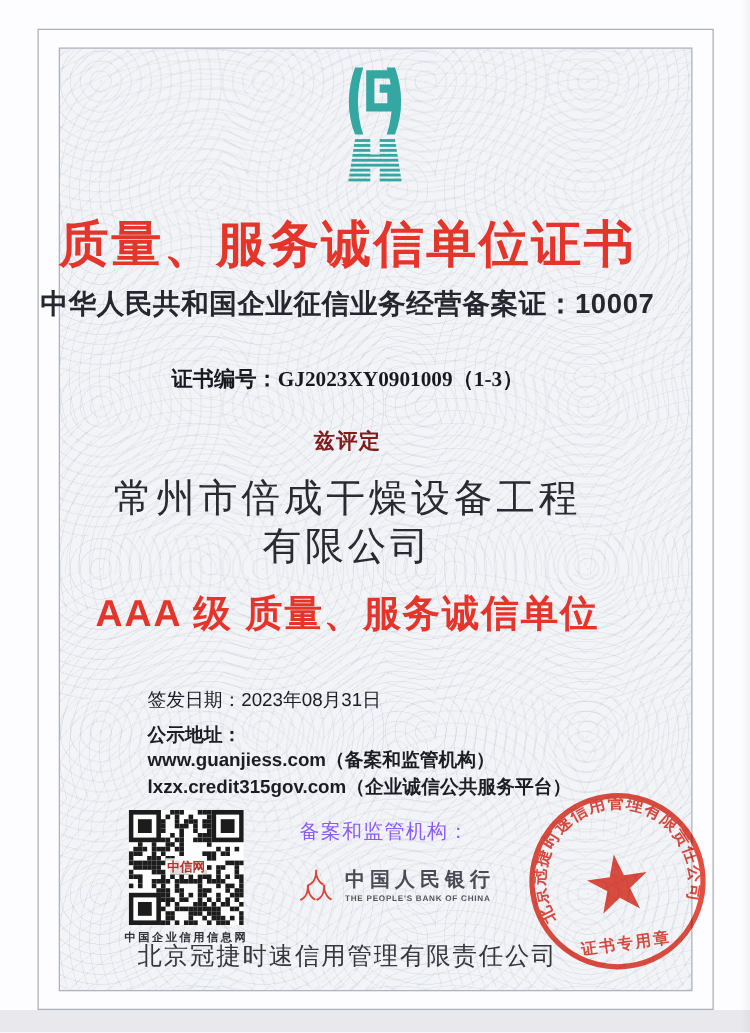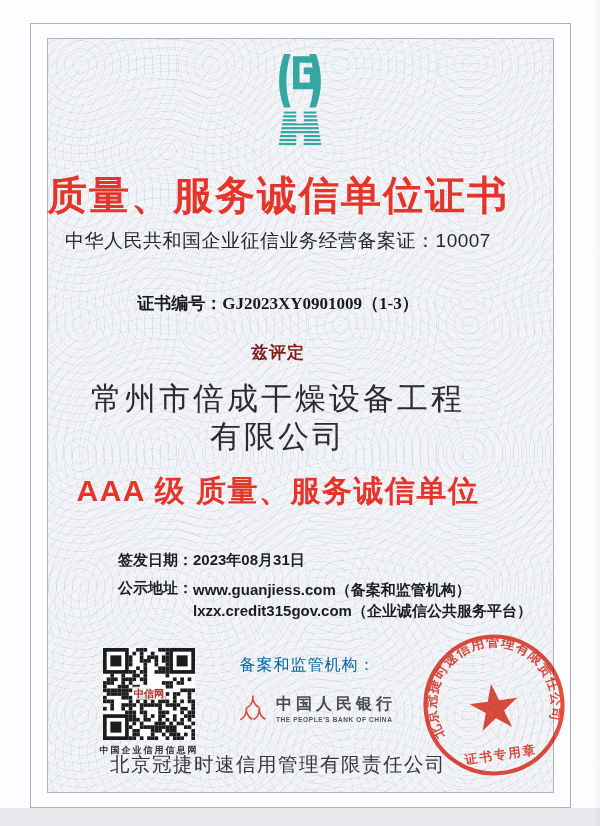--- a/index.html
+++ b/index.html
@@ -23,41 +23,41 @@
       repeating-radial-gradient(circle at 25% 20%, rgba(138,152,174,.17) 0 .8px, transparent .8px 8px),
       repeating-radial-gradient(circle at 80% 75%, rgba(138,152,174,.15) 0 .8px, transparent .8px 8px),
       repeating-radial-gradient(circle at 50% 100%, rgba(138,152,174,.12) 0 .8px, transparent .8px 10px);
     background-size:130px 130px,150px 150px,210px 210px;
   }
   .abs{position:absolute;}
   .center-text{left:0;width:556px;text-align:center;}
   
   .logo{left:253px;top:52px;width:94px;height:96px;}
   .title{top:168px;font-size:40px;font-weight:bold;color:#e5342a;letter-spacing:2px;}
-  .subtitle{top:228px;font-size:19px;font-weight:normal;color:#26262e;letter-spacing:.5px;}
+  .subtitle{top:228px;font-size:22px;font-weight:bold;color:#26262e;letter-spacing:.5px;}
   
   .certno{top:292px;font-size:17px;font-weight:bold;color:#181820;}
   .certno .val{font-family:"Liberation Serif","DejaVu Serif",serif;}
   .hereby{top:341px;font-size:17px;font-weight:bold;color:#7f1d1d;letter-spacing:1px;}
   .company{top:380px;font-size:31px;color:#2a2a33;letter-spacing:3px;
     font-family:"Liberation Serif","DejaVu Serif",serif;line-height:38px;}
   .rating{top:471px;font-size:30px;font-weight:bold;color:#e5342a;letter-spacing:1.5px;}
   
-  .date-row{top:551px;left:0;width:600px;height:20px;font-size:15px;font-weight:bold;color:#1c1c24;}
+  .date-row{top:551px;left:0;width:600px;height:20px;font-size:15px;font-weight:normal;color:#1c1c24;}
   .date-issue{position:absolute;left:118px;top:0;}
   .date-valid{position:absolute;left:290px;top:0;}
-  .publicity{top:579px;left:118px;width:420px;font-size:15px;font-weight:bold;color:#1c1c24;display:flex;}
+  .publicity{top:579px;left:118px;width:420px;font-size:15px;font-weight:bold;color:#1c1c24;display:flex;flex-direction:column;}
   .publicity .label{flex:0 0 auto;}
   .publicity .lines div{line-height:21px;white-space:nowrap;}
   
   .qr{left:103px;top:648px;width:92px;height:92px;}
   .qr svg{width:92px;height:92px;display:block;}
   .qr-caption{left:88px;top:744px;width:122px;text-align:center;font-size:9px;color:#2e2e34;
     letter-spacing:2px;font-weight:bold;}
-  .regulator{left:200px;top:655px;width:215px;text-align:center;font-size:16px;color:#0369a1;letter-spacing:1px;}
+  .regulator{left:200px;top:655px;width:215px;text-align:center;font-size:16px;color:#8b5cf6;letter-spacing:1px;}
   .bank{left:240px;top:690px;width:220px;height:36px;display:flex;align-items:center;}
   .bank-emblem{width:26px;height:28px;flex:0 0 auto;}
   .bank-names{margin-left:10px;}
   .bank-cn{font-size:16px;font-weight:bold;color:#4b4b55;letter-spacing:4px;
     font-family:"Liberation Serif","DejaVu Serif",serif;white-space:nowrap;}
   .bank-en{font-size:6.5px;font-weight:bold;color:#53535c;letter-spacing:.6px;margin-top:1px;}
   .seal{left:419px;top:630px;width:150px;height:150px;transform:rotate(-8deg);opacity:.9;
     mix-blend-mode:multiply;}
   .issuer{top:751px;font-size:19.5px;color:#35353d;letter-spacing:1.5px;}
 </style>

